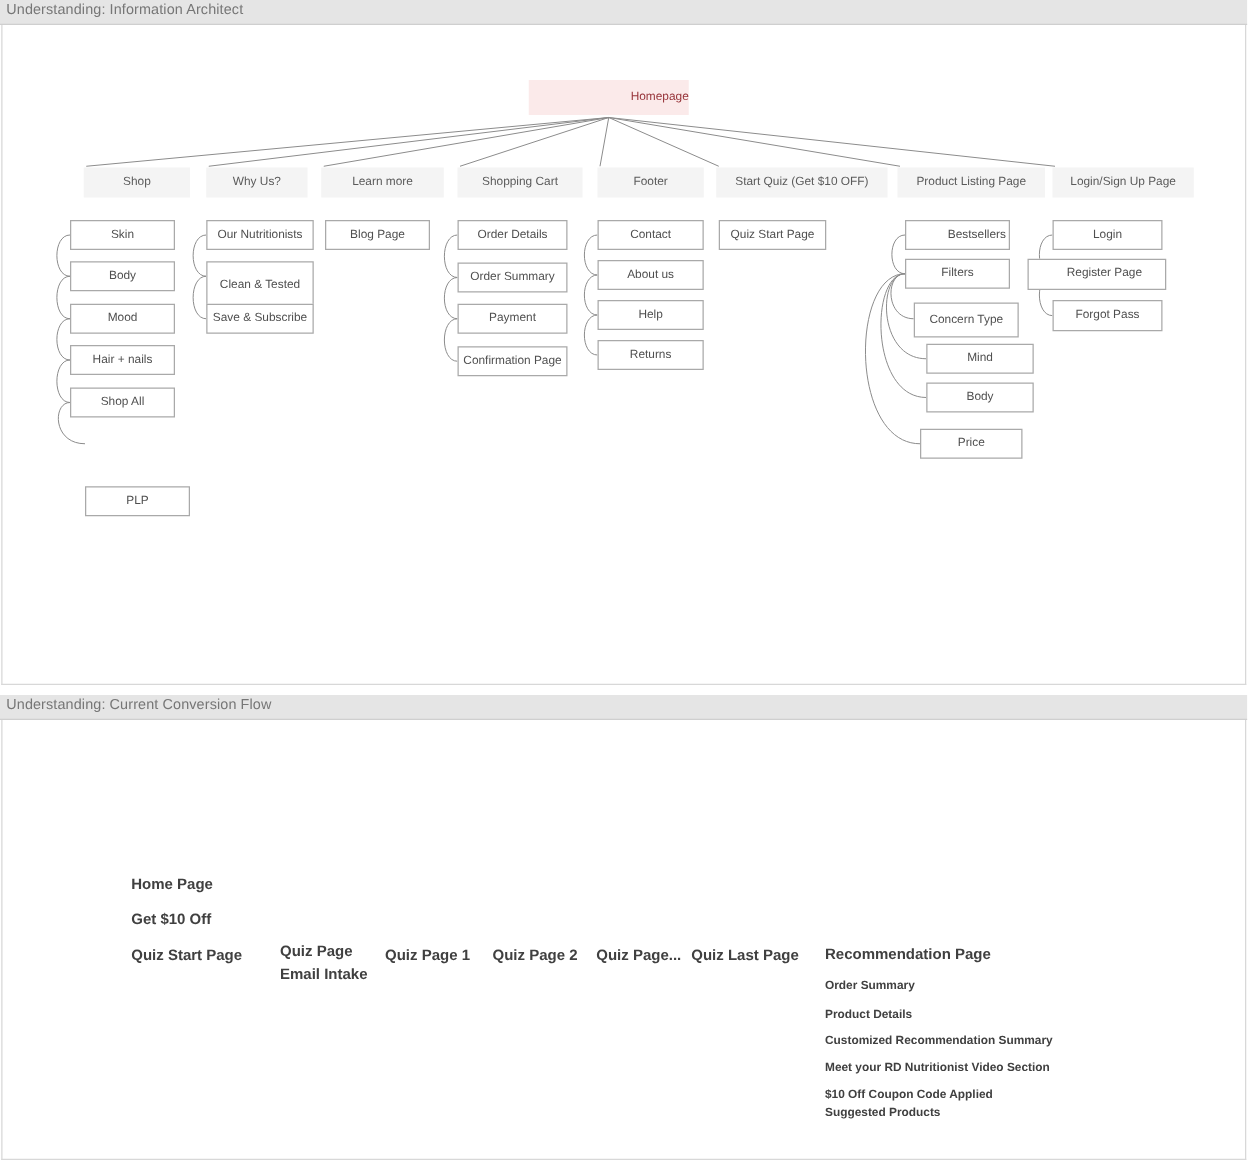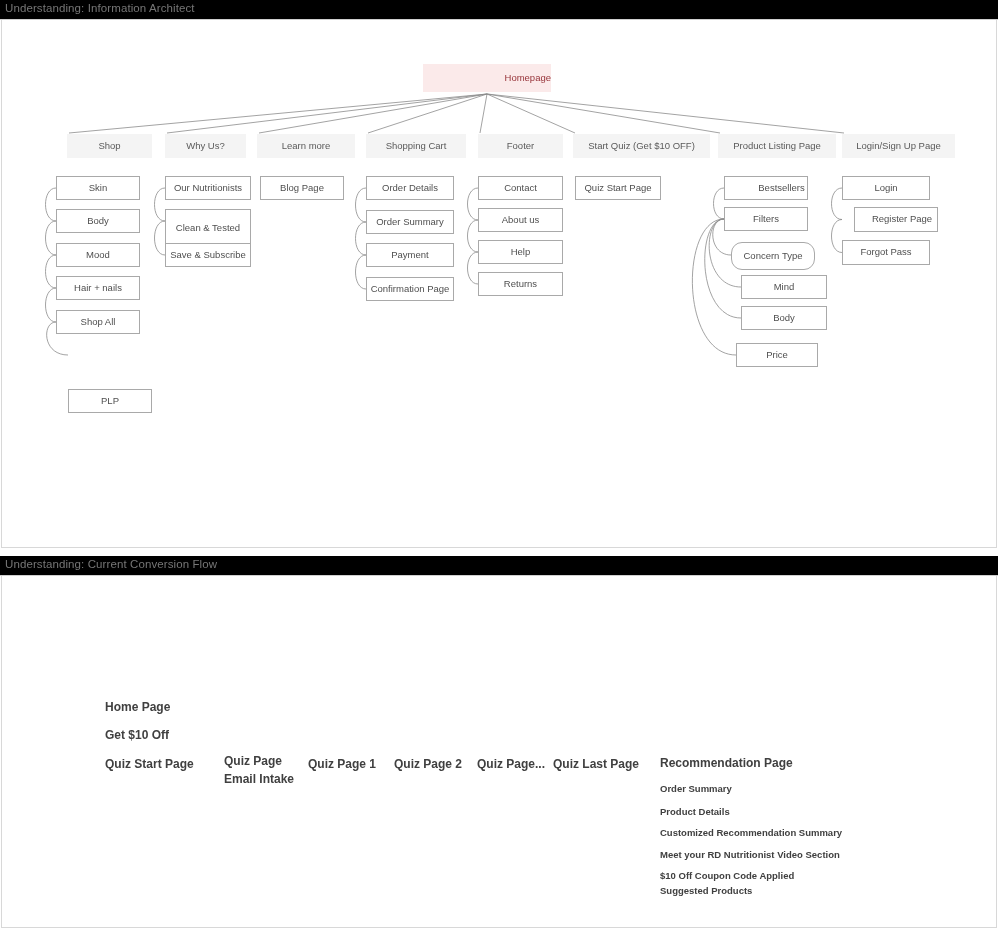--- a/index.html
+++ b/index.html
@@ -15,21 +15,21 @@
     overflow: hidden;
     background: #ffffff;
   }
 
   
   .section-header {
     position: absolute;
     left: 0;
     width: 998px;
     height: 20px;
-    background: #000000;
+    background: #e5e5e5;
     border-bottom: 1px solid #cfcfcf;
     box-sizing: border-box;
   }
   .section-header .title {
     position: absolute;
     left: 5px;
     top: 2px;
     font-size: 11.5px;
     color: #767676;
     letter-spacing: 0.1px;
@@ -225,36 +225,36 @@
         </div>
         <div class="node leaf" style="left: 573px; top: 156px; width: 86px; height: 24px;">
           <span>Quiz Start Page</span>
         </div>
         <div class="node leaf" style="left: 722px; top: 156px; width: 84px; height: 24px; padding-left: 31px;">
           <span>Bestsellers</span>
         </div>
         <div class="node leaf" style="left: 722px; top: 187px; width: 84px; height: 24px;">
           <span>Filters</span>
         </div>
-        <div class="node leaf" style="left: 729px; top: 222px; width: 84px; height: 28px; border-radius: 11px;">
+        <div class="node leaf" style="left: 729px; top: 222px; width: 84px; height: 28px;">
           <span>Concern Type</span>
         </div>
         <div class="node leaf" style="left: 739px; top: 255px; width: 86px; height: 24px;">
           <span>Mind</span>
         </div>
         <div class="node leaf" style="left: 739px; top: 286px; width: 86px; height: 24px;">
           <span>Body</span>
         </div>
         <div class="node leaf" style="left: 734px; top: 323px; width: 82px; height: 24px;">
           <span>Price</span>
         </div>
         <div class="node leaf" style="left: 840px; top: 156px; width: 88px; height: 24px;">
           <span>Login</span>
         </div>
-        <div class="node leaf" style="left: 852px; top: 187px; width: 84px; height: 25px; padding-left: 12px;">
+        <div class="node leaf" style="left: 820px; top: 187px; width: 111px; height: 25px; padding-left: 12px;">
           <span>Register Page</span>
         </div>
         <div class="node leaf" style="left: 840px; top: 220px; width: 88px; height: 25px;">
           <span>Forgot Pass</span>
         </div>
       </div>
   </div>
 
   <div class="section-header" style="top:556px;">
     <span class="title">Understanding: Current Conversion Flow</span>

